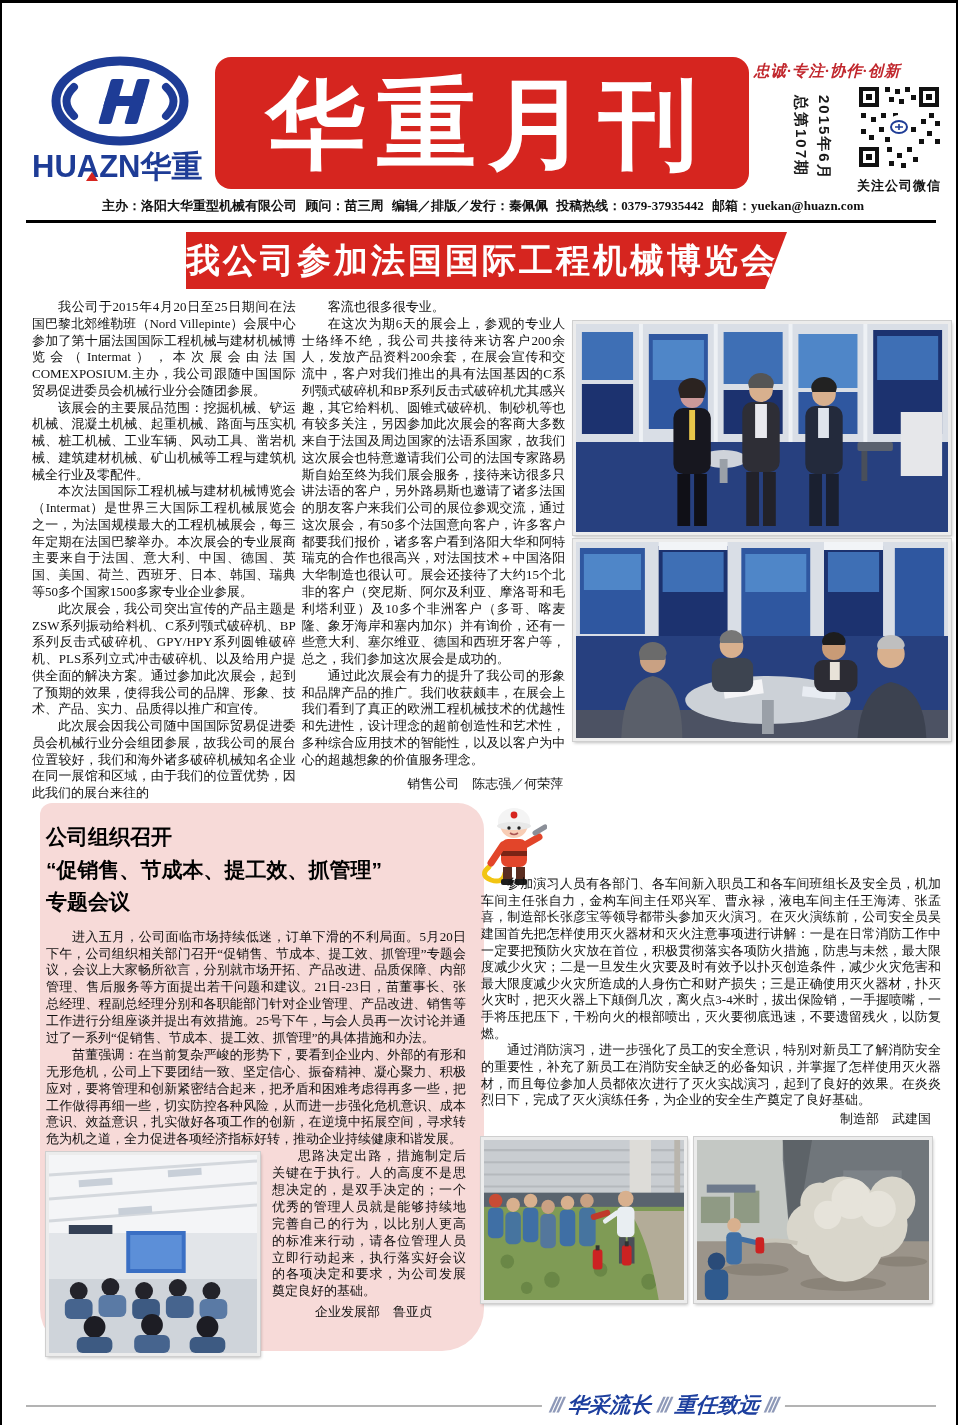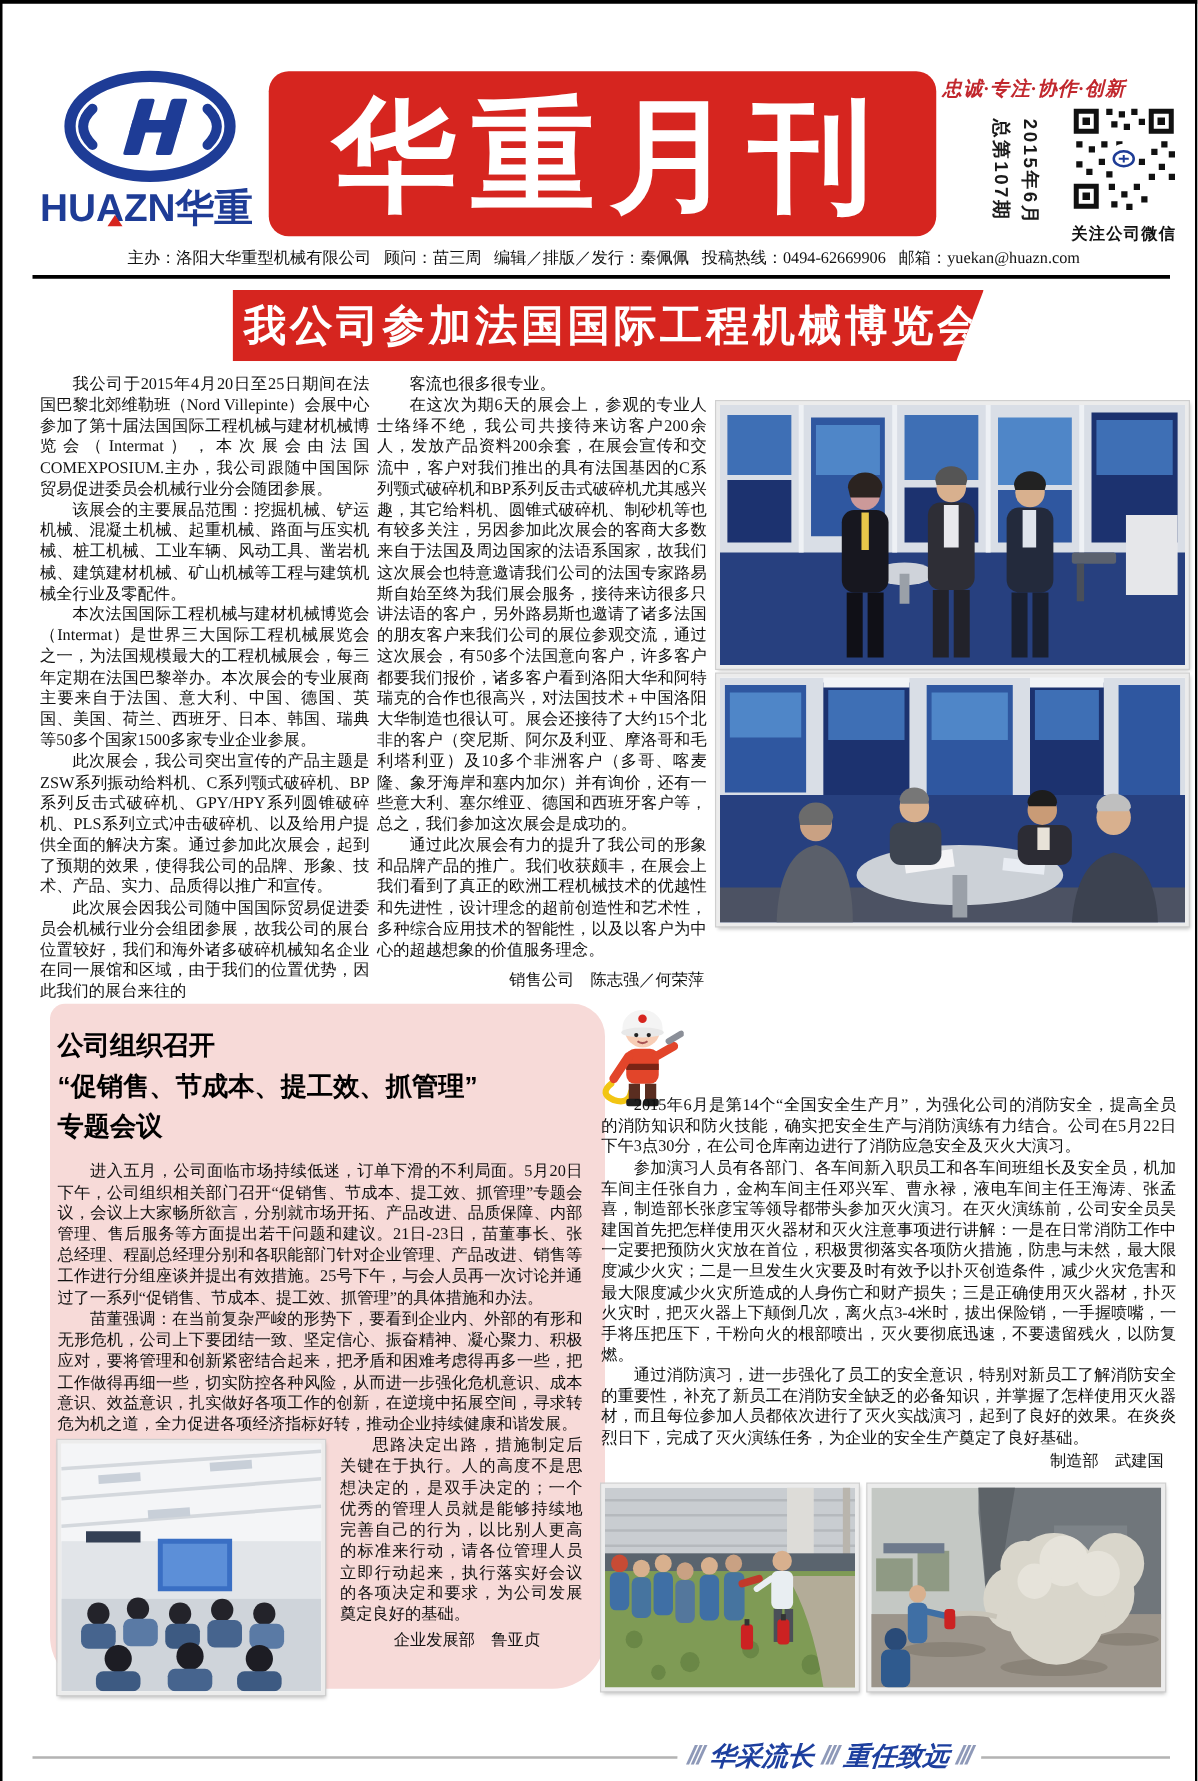--- a/index.html
+++ b/index.html
@@ -31,29 +31,29 @@
   .issue-vertical span {
     writing-mode:vertical-rl; text-orientation:sideways;
     font-family:"Liberation Sans","DejaVu Sans",sans-serif;
     font-size:15px; font-weight:bold; letter-spacing:2px; color:#1a1a1a;
   }
   .qr-block { position:absolute; left:851px; top:80px; width:92px; text-align:center; }
   .qr-caption { font-size:13px; font-weight:bold; margin-top:2px; letter-spacing:1px; }
   .publisher-line {
     position:absolute; left:100px; top:194px; width:762px;
     display:flex; justify-content:space-between;
-    font-size:13px; font-weight:normal; white-space:nowrap;
+    font-size:13px; font-weight:bold; white-space:nowrap;
   }
   .head-rule { position:absolute; left:24px; top:217px; width:910px; height:3px; background:#000; }
 
   
   .banner-red {
     background:#d6251f; color:#fff;
     font-family:"Liberation Sans","DejaVu Sans",sans-serif; font-weight:bold;
-    display:flex; align-items:center; justify-content:flex-end;
+    display:flex; align-items:center; justify-content:flex-start;
     clip-path:polygon(0 0,100% 0,calc(100% - 22px) 100%,0 100%);
   }
   .expo-banner { position:absolute; left:184px; top:229px; width:601px; height:57px;
     font-size:34px; letter-spacing:3px; }
   .safety-banner { position:absolute; left:546px; top:803px; width:390px; height:53px;
     font-size:29px; letter-spacing:3px; }
   .mascot { position:absolute; left:477px; top:796px; width:68px; height:90px; }
 
   
   .expo-body { position:absolute; left:30px; top:296px; width:920px; display:flex; }
@@ -182,21 +182,21 @@
       <ellipse cx="44" cy="44" rx="8" ry="6" fill="none" stroke="#1e3c96" stroke-width="2"></ellipse>
       <path d="M40,44 h8 M44,41 v6" stroke="#1e3c96" stroke-width="1.6"></path>
     </svg>
     <div class="qr-caption">关注公司微信</div>
   </div>
 
   <div class="publisher-line">
     <span>主办：洛阳大华重型机械有限公司</span>
     <span>顾问：苗三周</span>
     <span>编辑／排版／发行：秦佩佩</span>
-    <span>投稿热线：0494-62669906</span>
+    <span>投稿热线：0379-37935442</span>
     <span>邮箱：yuekan@huazn.com</span>
   </div>
 
   <div class="head-rule"></div>
 
   <div class="banner-red expo-banner">
     <span>我公司参加法国国际工程机械博览会</span>
   </div>
 
   <div class="expo-body">
@@ -375,21 +375,20 @@
       <path d="M56,34 l10,-6" stroke="#8b8f98" stroke-width="5" stroke-linecap="round"></path>
       <rect x="24" y="68" width="9" height="14" fill="#5a2d20"></rect>
         <rect x="37" y="68" width="9" height="14" fill="#5a2d20"></rect>
       <rect x="22" y="80" width="12" height="6" rx="2" fill="#1d1d1d"></rect>
         <rect x="36" y="80" width="12" height="6" rx="2" fill="#1d1d1d"></rect>
     </svg>
   </div>
 
 
   <div class="safety-body">
-    <p>2015年6月是第14个“全国安全生产月”，为强化公司的消防安全，提高全员的消防知识和防火技能，确实把安全生产与消防演练有力结合。公司在5月22日下午3点30分，在公司仓库南边进行了消防应急安全及灭火大演习。</p>
     <p>参加演习人员有各部门、各车间新入职员工和各车间班组长及安全员，机加车间主任张自力，金构车间主任邓兴军、曹永禄，液电车间主任王海涛、张孟喜，制造部长张彦宝等领导都带头参加灭火演习。在灭火演练前，公司安全员吴建国首先把怎样使用灭火器材和灭火注意事项进行讲解：一是在日常消防工作中一定要把预防火灾放在首位，积极贯彻落实各项防火措施，防患与未然，最大限度减少火灾；二是一旦发生火灾要及时有效予以扑灭创造条件，减少火灾危害和最大限度减少火灾所造成的人身伤亡和财产损失；三是正确使用灭火器材，扑灭火灾时，把灭火器上下颠倒几次，离火点3-4米时，拔出保险销，一手握喷嘴，一手将压把压下，干粉向火的根部喷出，灭火要彻底迅速，不要遗留残火，以防复燃。</p>
     <p>通过消防演习，进一步强化了员工的安全意识，特别对新员工了解消防安全的重要性，补充了新员工在消防安全缺乏的必备知识，并掌握了怎样使用灭火器材，而且每位参加人员都依次进行了灭火实战演习，起到了良好的效果。在炎炎烈日下，完成了灭火演练任务，为企业的安全生产奠定了良好基础。</p>
     <div class="sig safety">制造部　武建国</div>
 
     <div class="drill-photos">
       <div class="photo-frame drill1">
         <svg viewBox="0 0 206 158" preserveAspectRatio="none">
           <rect width="206" height="158" fill="#c9cdd1"></rect>
           <g stroke="#b5b9bd" stroke-width="2">
               <path d="M0,10 h206"></path>

